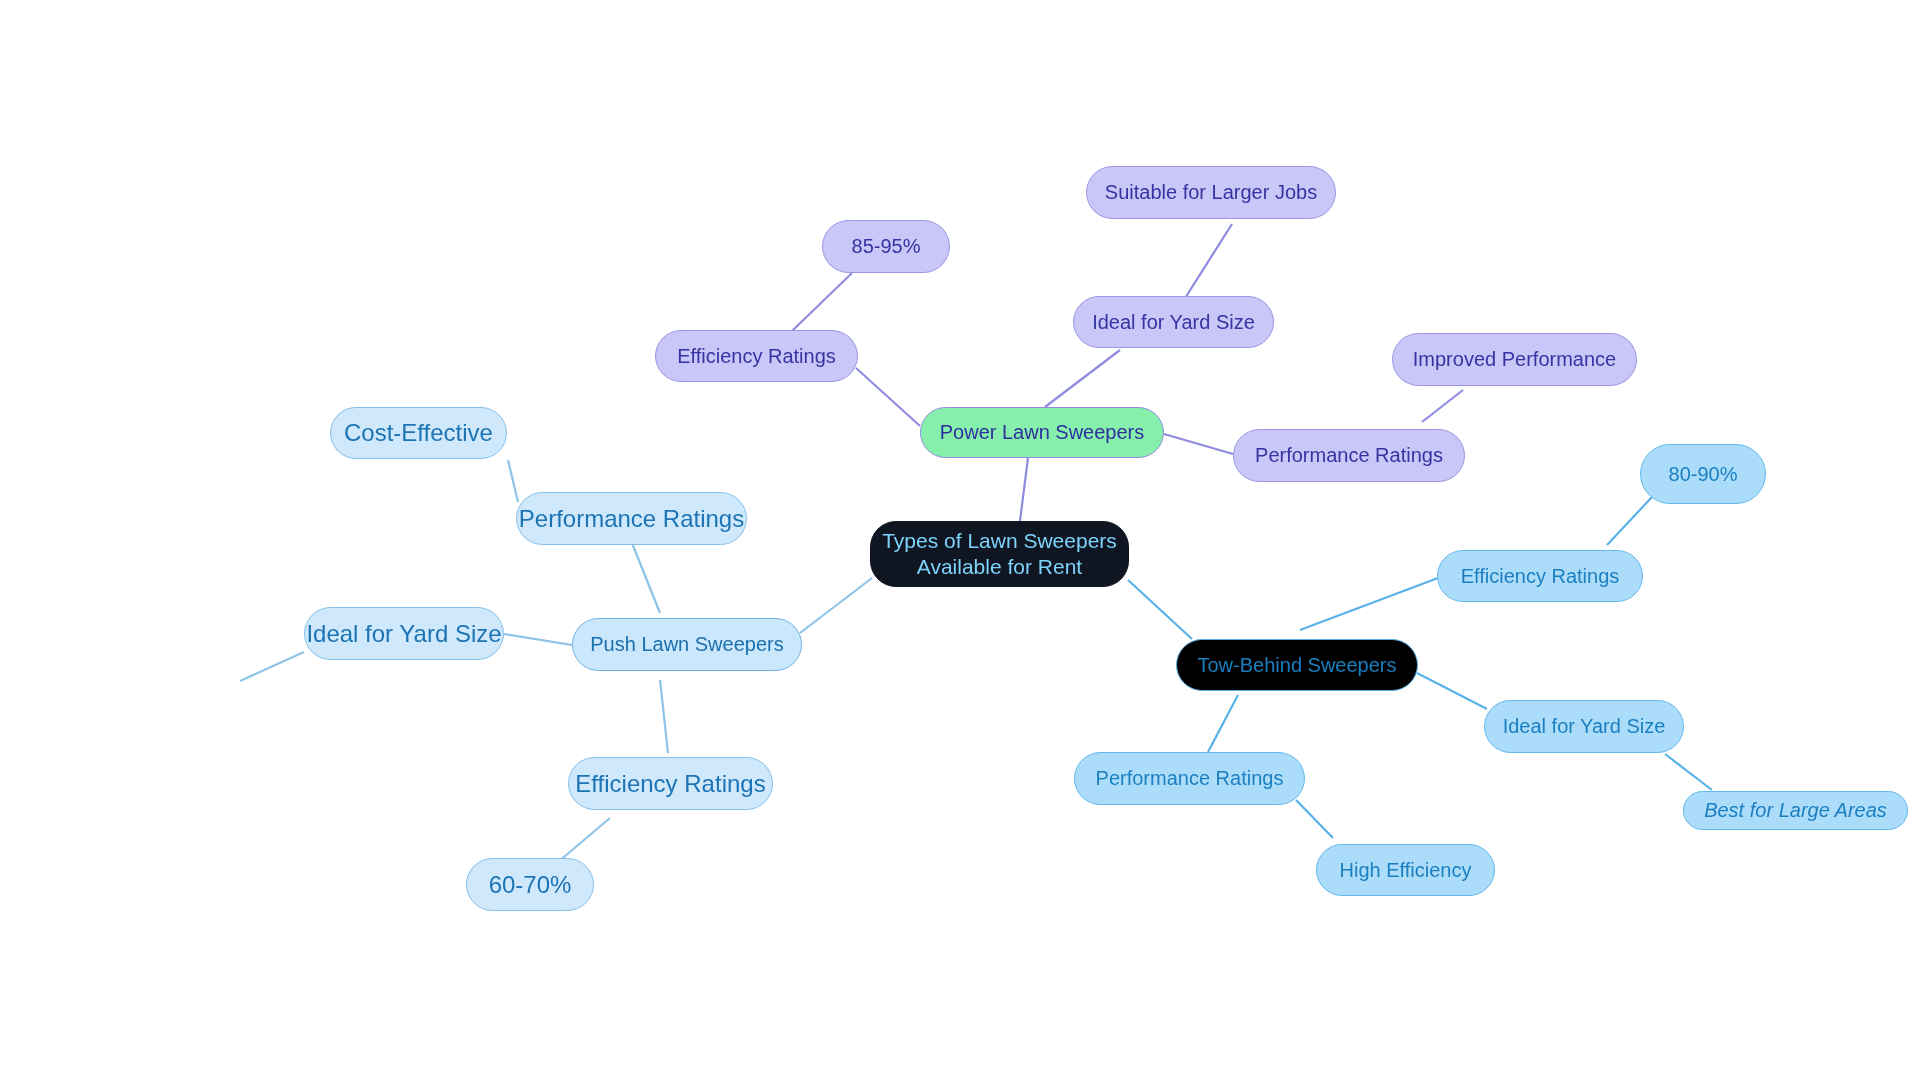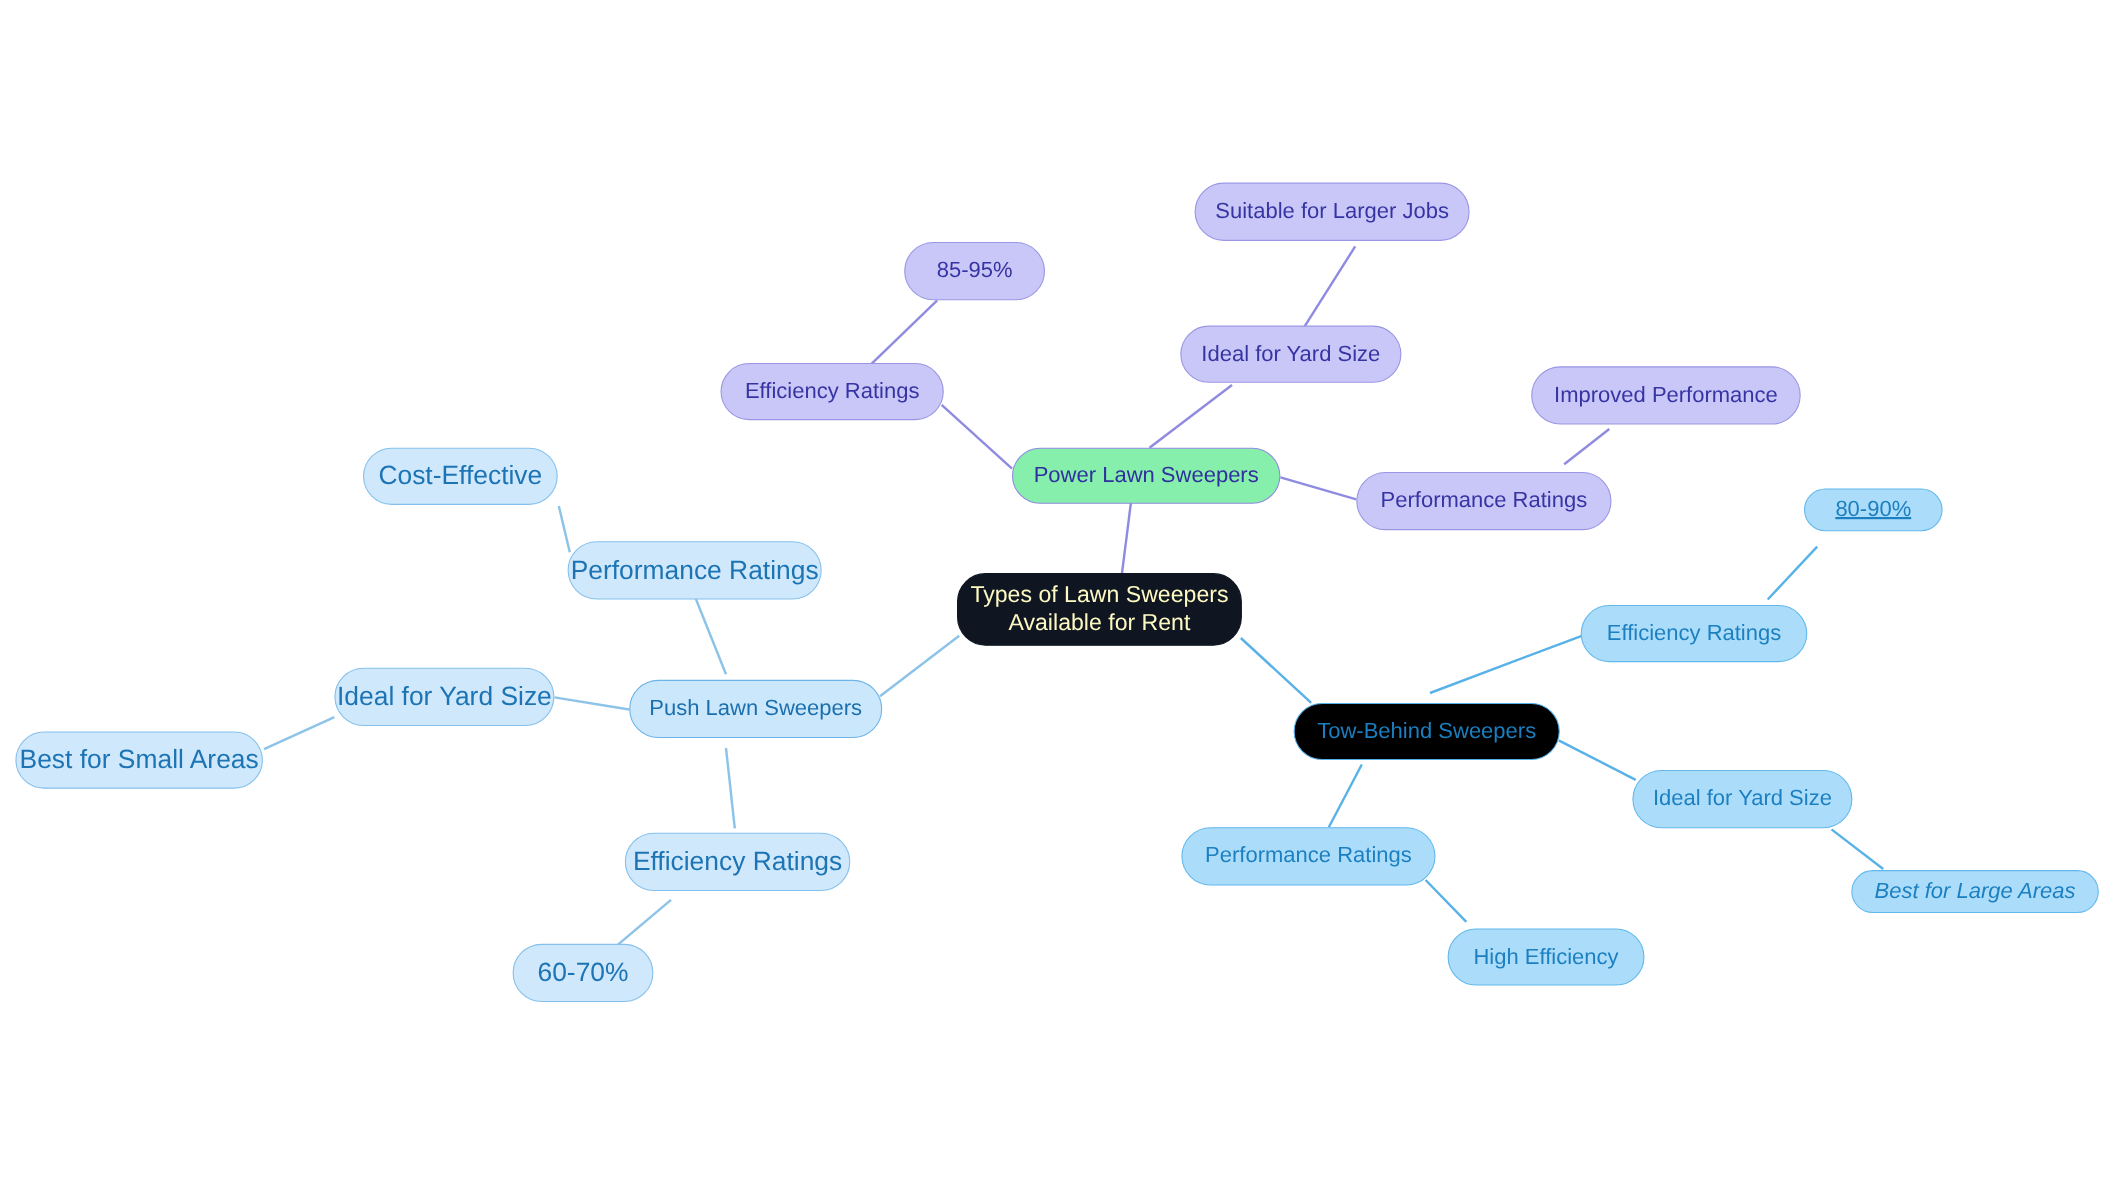--- a/index.html
+++ b/index.html
@@ -39,21 +39,21 @@
     border-style: solid;
     border-width: 1px;
     line-height: 1.22;
     white-space: pre-line;
     z-index: 2;
   }
 
   .node-root {
     background: #0f1621;
     border-color: #0f1621;
-    color: #fef9c3;
+    color: #7dd3fc;
     font-size: 21px;
     border-radius: 26px;
   }
 
   .node-purple-branch {
     background: #86efac;
     border-color: #8f8be0;
     color: #2f2f9e;
     font-size: 20px;
   }
@@ -161,31 +161,30 @@
   <div class="node node-purple-leaf" style="left:1392px; top:333px; width:245px; height:53px;">Improved Performance</div>
 
   <div class="node node-blue-branch" style="left:572px; top:618px; width:230px; height:53px;">Push Lawn Sweepers</div>
 
   <div class="node node-blue-leaf" style="left:516px; top:492px; width:231px; height:53px;">Performance Ratings</div>
 
   <div class="node node-blue-leaf" style="left:330px; top:407px; width:177px; height:52px;">Cost-Effective</div>
 
   <div class="node node-blue-leaf" style="left:304px; top:607px; width:200px; height:53px;">Ideal for Yard Size</div>
 
-  <div class="node node-blue-leaf" style="left:14px; top:665px; width:225px; height:52px;">Best for Small Areas</div>
 
   <div class="node node-blue-leaf" style="left:568px; top:757px; width:205px; height:53px;">Efficiency Ratings</div>
 
   <div class="node node-blue-leaf" style="left:466px; top:858px; width:128px; height:53px;">60-70%</div>
 
   <div class="node node-cyan-branch" style="left:1176px; top:639px; width:242px; height:52px;">Tow-Behind Sweepers</div>
 
   <div class="node node-cyan-leaf" style="left:1437px; top:550px; width:206px; height:52px;">Efficiency Ratings</div>
 
-  <div class="node node-cyan-leaf" style="left:1640px; top:444px; width:126px; height:39px;text-decoration:underline;">80-90%</div>
+  <div class="node node-cyan-leaf" style="left:1640px; top:444px; width:126px; height:60px;">80-90%</div>
 
   <div class="node node-cyan-leaf" style="left:1484px; top:700px; width:200px; height:53px;">Ideal for Yard Size</div>
 
   <div class="node node-cyan-leaf" style="left:1683px; top:791px; width:225px; height:39px;font-style:italic;">Best for Large Areas</div>
 
   <div class="node node-cyan-leaf" style="left:1074px; top:752px; width:231px; height:53px;">Performance Ratings</div>
 
   <div class="node node-cyan-leaf" style="left:1316px; top:844px; width:179px; height:52px;text-align:center;">High Efficiency</div>
 
 </div>

